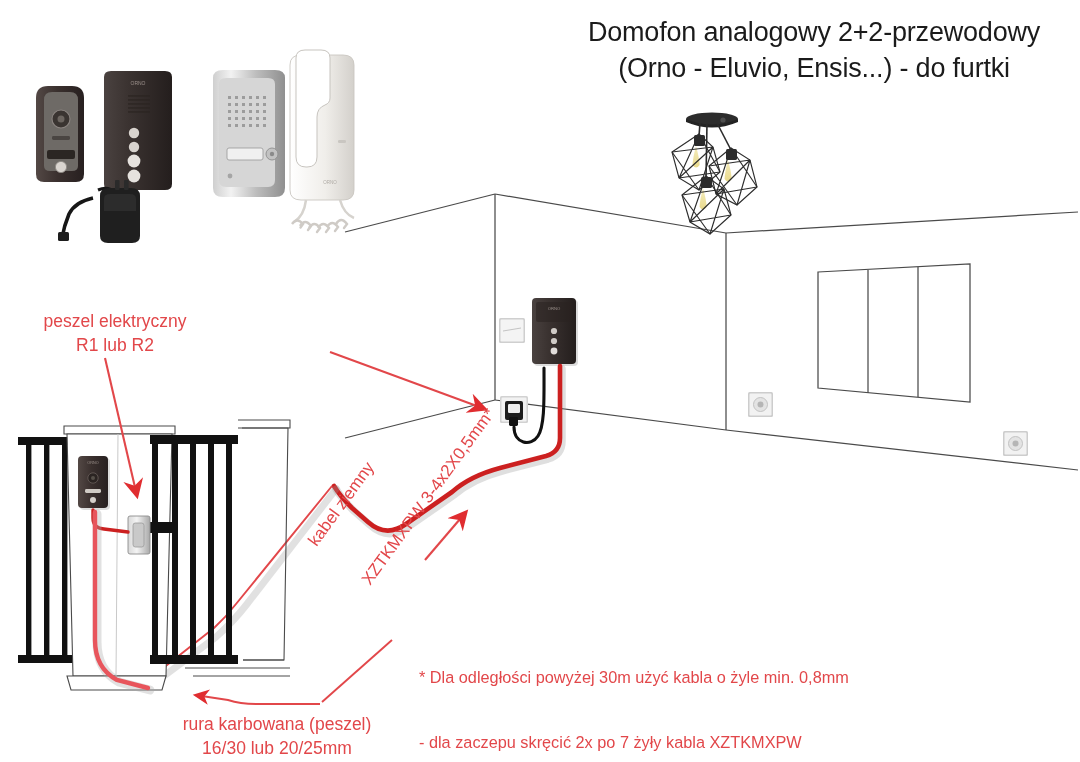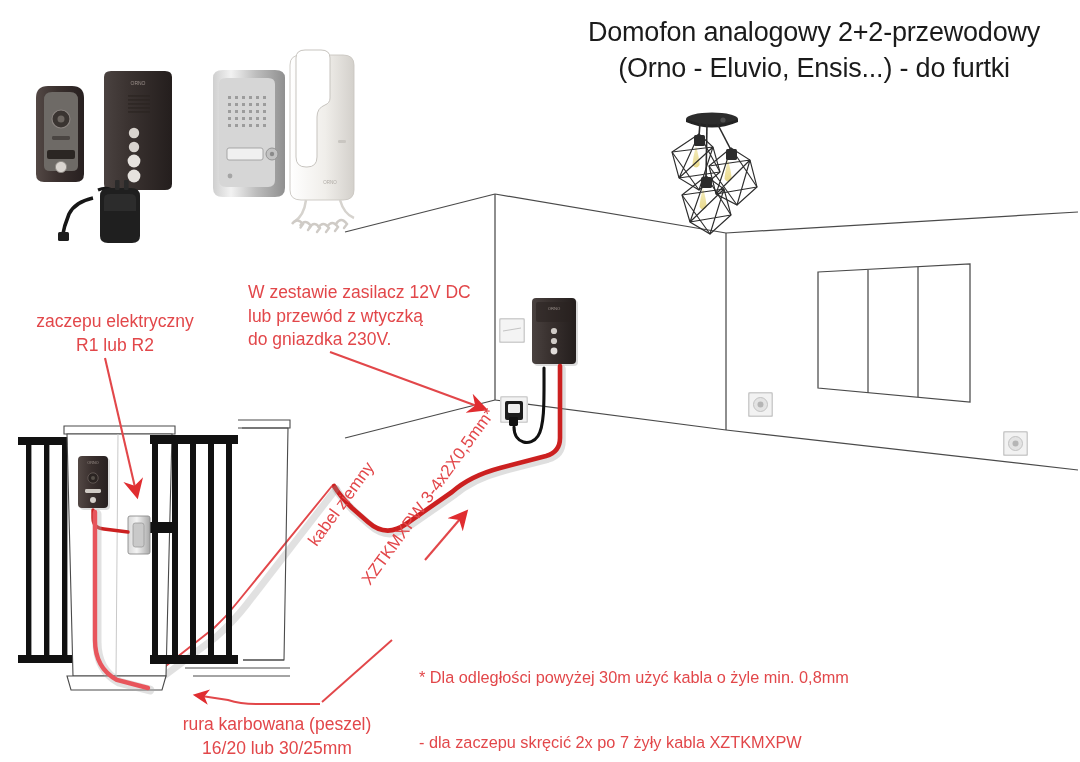--- a/index.html
+++ b/index.html
@@ -399,29 +399,26 @@
         </g>
       </g>
     </g>
   </svg>
 
   <div class="title">
     <span>Domofon analogowy 2+2-przewodowy</span>
     <span class="l2">(Orno - Eluvio, Ensis...) - do furtki</span>
   </div>
 
-  <div class="ann ann-strike">zaczepu elektryczny
+  <div class="ann ann-strike">peszel elektryczny
 R1 lub R2</div>
 
-  <div class="ann ann-psu">W zestawie zasilacz 12V DC
-lub przewód z wtyczką
-do gniazdka 230V.</div>
 
   <div class="ann ann-conduit">rura karbowana (peszel)
-16/20 lub 30/25mm</div>
+16/30 lub 20/25mm</div>
 
   <div class="cable-label">
     <div>kabel ziemny</div>
     <div>XZTKMXPW 3-4x2X0,5mm*</div>
   </div>
 
   <div class="notes">
     <div>* Dla odległości powyżej 30m użyć kabla o żyle min. 0,8mm</div>
     <div>- dla zaczepu skręcić 2x po 7 żyły kabla XZTKMXPW</div>
     

